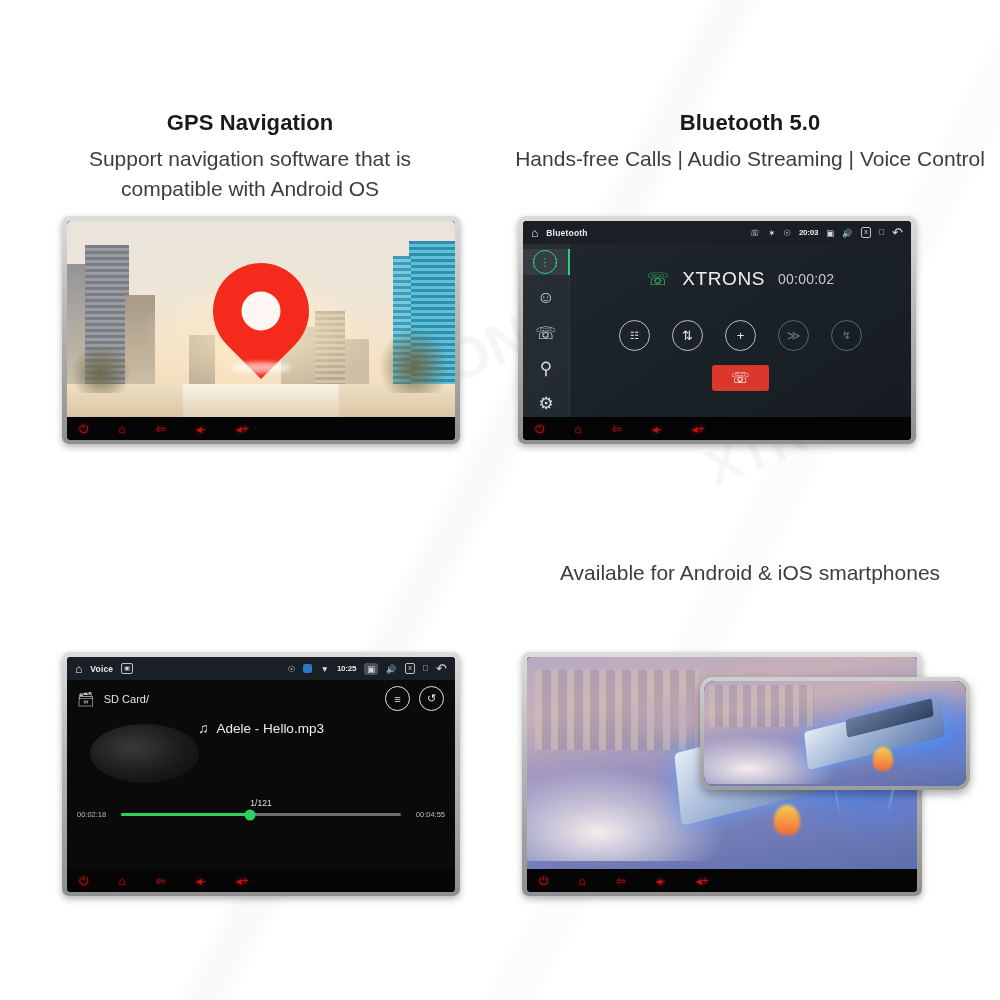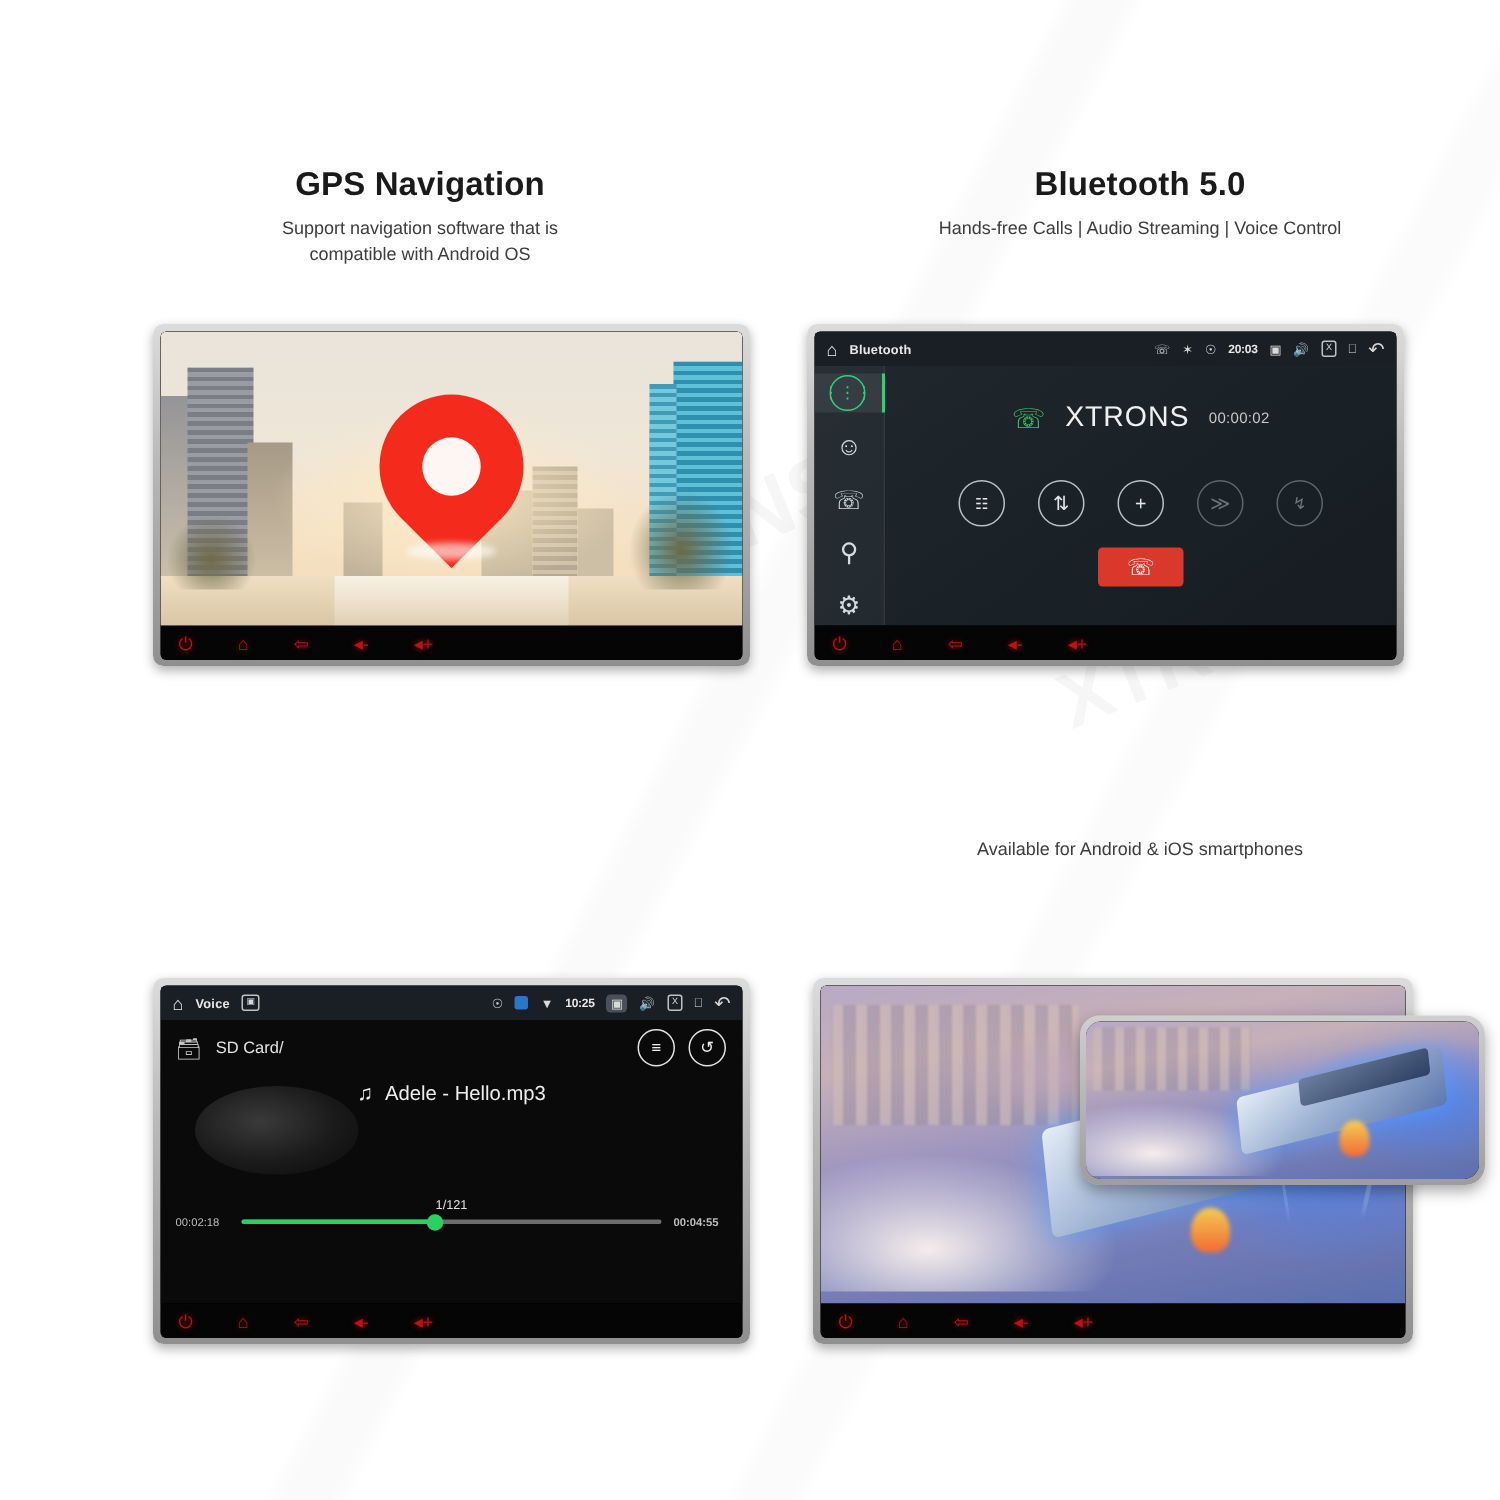--- a/index.html
+++ b/index.html
@@ -19,30 +19,29 @@
   .wm-text{
     position:absolute;color:rgba(0,0,0,.035);font-weight:bold;
     font-family:"Liberation Sans", sans-serif;
     transform:rotate(-22deg);white-space:nowrap;user-select:none;
   }
   .grid{
     position:absolute;inset:0;
     display:grid;
     grid-template-columns:1fr 1fr;
     grid-template-rows:1fr 1fr;
-    margin-left:40px;
   }
   .cell{position:relative;}
   .cap{text-align:center;}
   .cap h2{
     margin:0;font-size:22px;font-weight:bold;color:#1a1a1a;
     letter-spacing:.1px;
   }
   .cap p{
-    margin:8px 0 0 0;font-size:12px;color:#3d3d3d;line-height:1.42;
+    margin:8px 0 0 0;font-size:21px;color:#3d3d3d;line-height:1.42;
   }
 
   
   .unit{
     position:relative;border-radius:7px;
     background:linear-gradient(180deg,#dcdcdc 0%,#b9b9b9 40%,#8f8f8f 100%);
     padding:5px 5px 4px 5px;
     box-shadow:0 3px 7px rgba(0,0,0,.3);
   }
   .unit-inner{
@@ -96,21 +95,21 @@
     background:linear-gradient(145deg,#20282e 0%,#1a2228 50%,#161c21 100%);}
   .bt-side{width:46px;background:rgba(255,255,255,.035);display:flex;flex-direction:column;
     align-items:center;padding-top:5px;gap:9px;border-right:1px solid rgba(255,255,255,.06);}
   .bt-side .item{width:34px;height:29px;display:flex;align-items:center;justify-content:center;
     color:#d6dde2;font-size:17px;}
   .bt-side .item.active{background:rgba(255,255,255,.07);border-right:2px solid #2fd07a;width:46px;}
   .bt-main{flex:1;position:relative;display:flex;flex-direction:column;align-items:center;}
   .caller{display:flex;align-items:center;gap:13px;margin-top:24px;}
   .caller .ring{color:#3ec46a;font-size:18px;}
   .caller .nm{color:#f0f0f0;font-size:19px;letter-spacing:.6px;}
-  .caller .tm{color:#c9c9c9;font-size:10px;letter-spacing:.2px;}
+  .caller .tm{color:#c9c9c9;font-size:14px;letter-spacing:.2px;}
   .ctrls{display:flex;gap:22px;margin-top:30px;}
   .cbtn{width:29px;height:29px;border-radius:50%;border:1px solid #b9c0c6;
     display:flex;align-items:center;justify-content:center;color:#e2e7ea;font-size:13px;}
   .cbtn.dim{border-color:#5d666d;color:#6d767d;}
   .hang{margin-top:14px;width:57px;height:26px;background:#d9382a;border-radius:3px;
     display:flex;align-items:center;justify-content:center;color:#fff;font-size:15px;}
 
   
   .mu-body{position:absolute;left:0;right:0;top:23px;bottom:0;background:#0a0a0a;}
   .mu-path{display:flex;align-items:center;justify-content:space-between;padding:6px 11px 0 10px;}
@@ -123,21 +122,21 @@
   .mu-art .face{position:absolute;left:6%;top:18%;width:28%;height:58%;
     background:radial-gradient(ellipse at 40% 40%, #3a3a3a 0%, #1a1a1a 55%, #0a0a0a 100%);
     border-radius:50%;filter:blur(.4px);}
   .mu-title{position:absolute;left:0;right:0;top:14px;display:flex;align-items:center;
     justify-content:center;gap:8px;color:#ededed;font-size:13.5px;}
   .mu-title .note{font-size:14px;}
   .mu-prog{position:absolute;left:0;right:0;bottom:50px;padding:0 10px;}
   .mu-count{text-align:center;color:#e0e0e0;font-size:8.5px;margin-bottom:2px;}
   .mu-row{display:flex;align-items:center;gap:8px;}
   .mu-row .t{color:#bdbdbd;font-size:7.5px;min-width:36px;}
-  .mu-row .t.r{font-weight:bold;}
+  .mu-row .t.r{text-align:right;}
   .track{flex:1;height:3px;background:#6d6d6d;border-radius:2px;position:relative;}
   .track .fill{position:absolute;left:0;top:0;bottom:0;background:#2ccf62;border-radius:2px;}
   .track .knob{position:absolute;top:50%;width:11px;height:11px;border-radius:50%;
     background:#2ccf62;transform:translate(-50%,-50%);}
   .mu-ctrls{position:absolute;left:0;right:0;bottom:0;height:44px;
     border-top:1px solid rgba(255,255,255,.13);
     display:flex;align-items:center;justify-content:space-around;color:#ececec;}
   .mu-ctrls .voice{font-size:10.5px;font-weight:bold;letter-spacing:.6px;}
   .mu-ctrls .ic{font-size:17px;}
 

